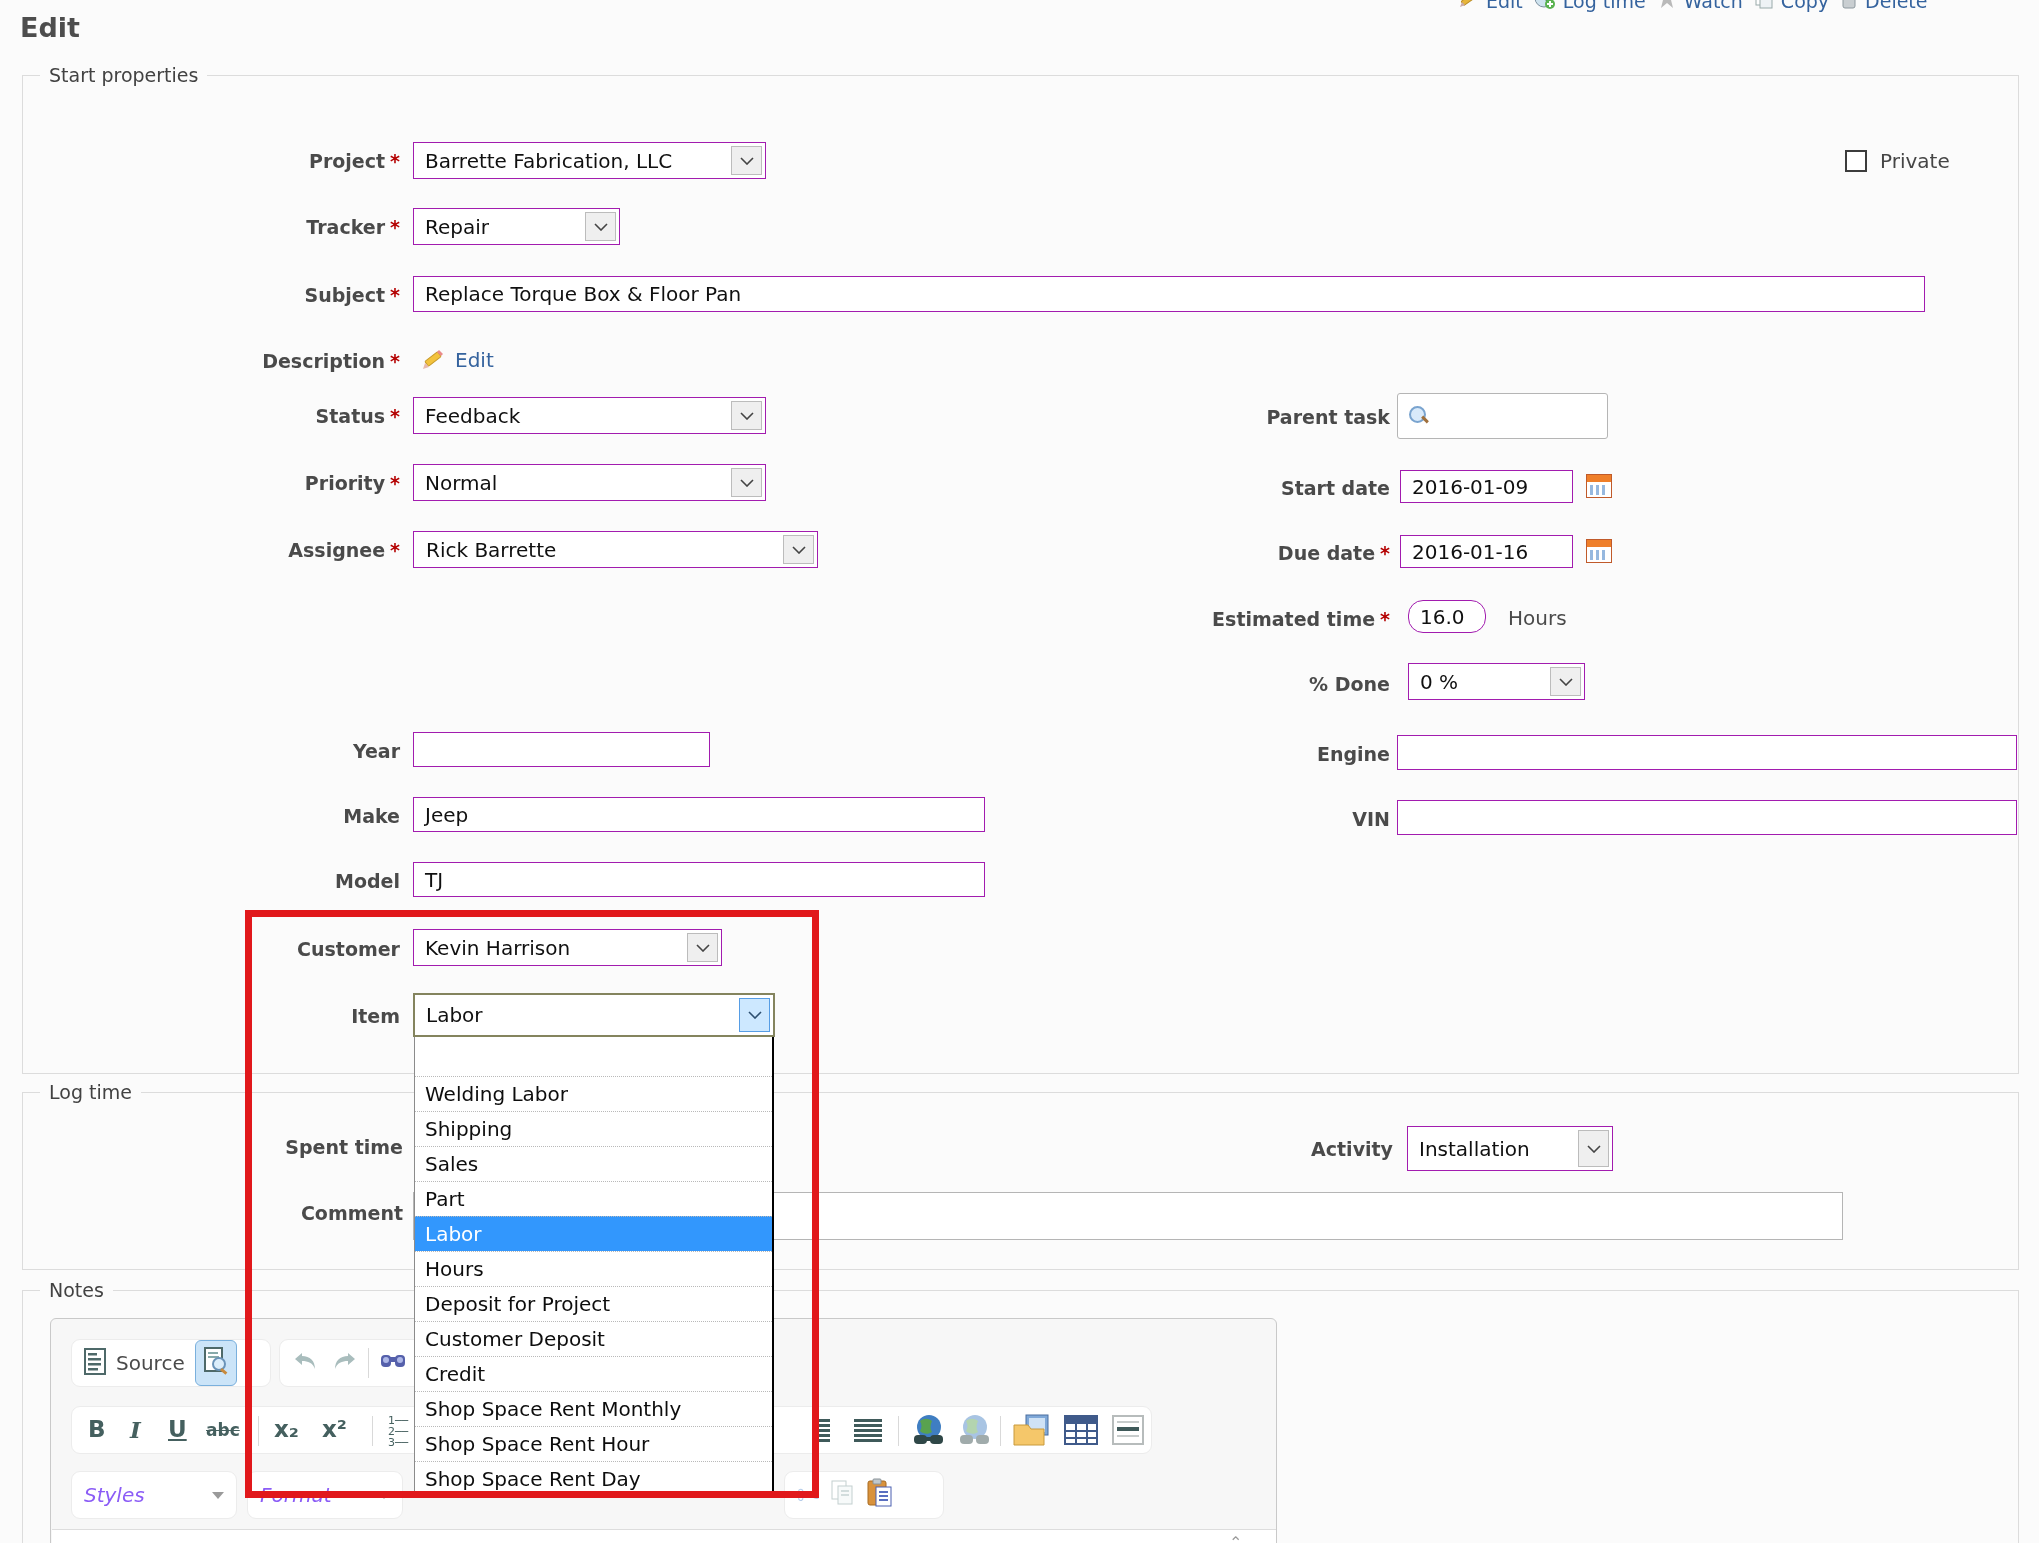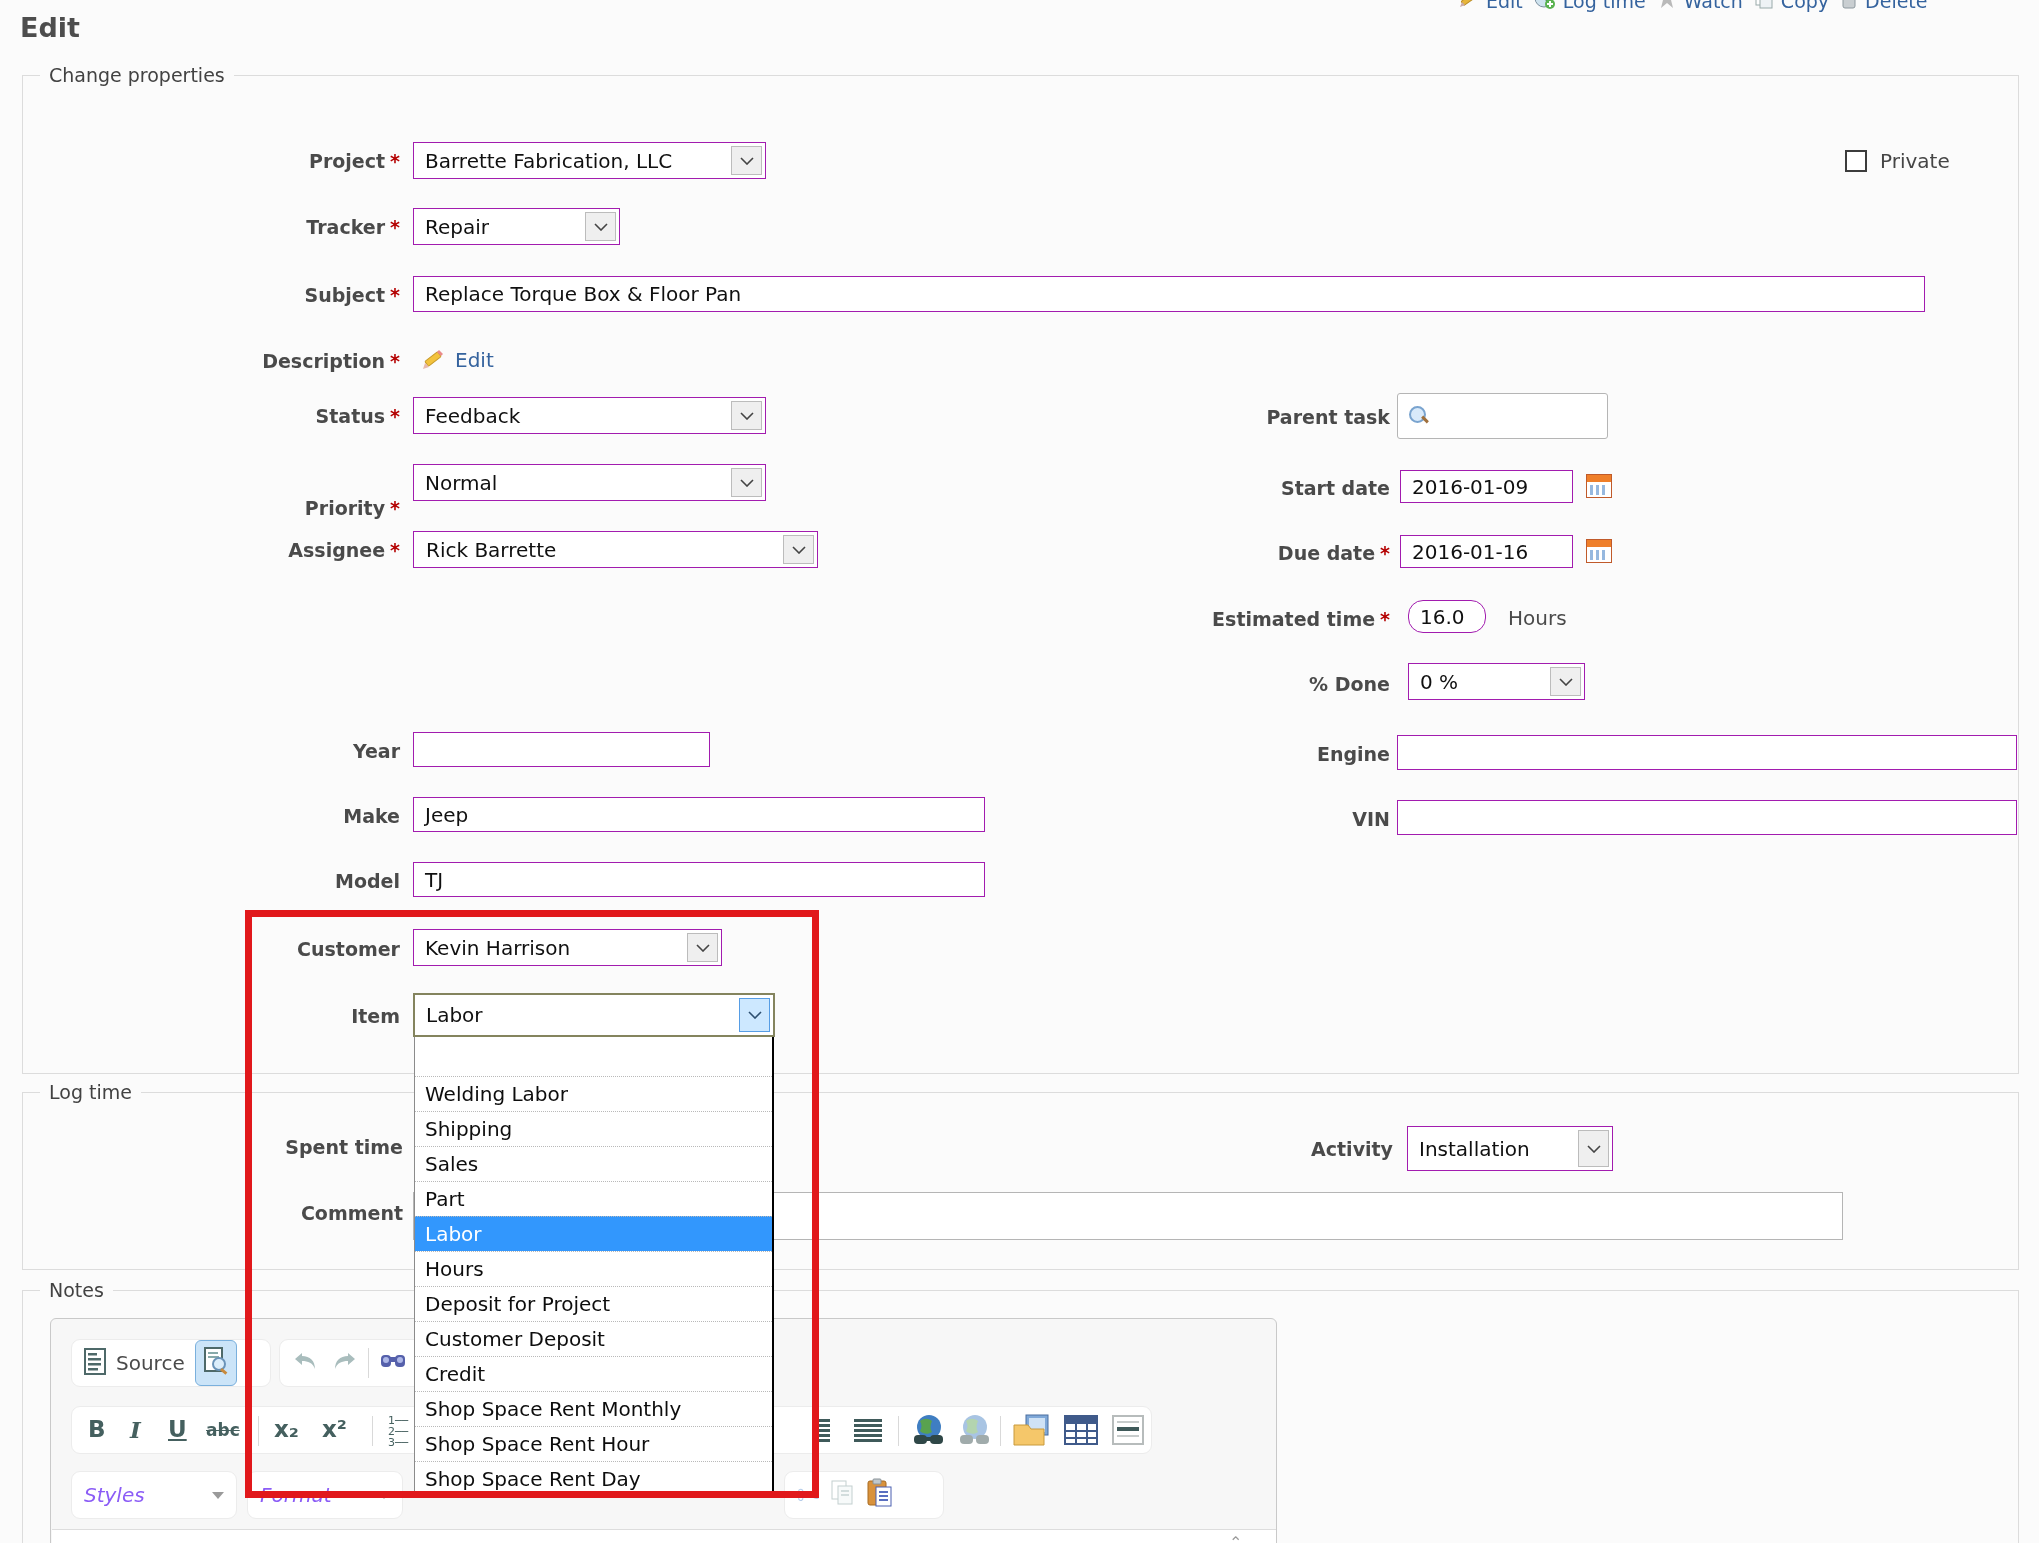--- a/index.html
+++ b/index.html
@@ -95,21 +95,21 @@
         <rect x="4" y="6" width="12" height="14" rx="2" fill="#c9ced1" stroke="#8d989e"></rect>
         <rect x="2" y="3" width="16" height="3" fill="#c9ced1" stroke="#8d989e"></rect>
       </svg>
   </span>
   <a class="link">Delete</a>
 </div>
 
 <div class="abs" style="left:20px;top:12px;font-size:27px;font-weight:bold;color:#4d4d4d;">Edit</div>
 
 <div class="fieldset" style="left:22px;top:75px;width:1995px;height:997px;"></div>
-<div class="legend" style="left:40px;top:64px;">Change properties</div>
+<div class="legend" style="left:40px;top:64px;">Start properties</div>
 
 <div class="checkbox" style="left:1845px;top:150px;"></div>
 <div class="abs" style="left:1880px;top:149px;font-size:20px;color:#454545;">Private</div>
 
 <div class="lbl" style="left:60px;top:150px;width:340px;"><span>Project</span><span class="req">*</span></div>
 <div class="input select" style="left:413px;top:142px;width:353px;height:37px;">
   <span>Barrette Fabrication, LLC</span>
   <span class="arrowbtn">
       <svg class="chev" viewBox="0 0 14 8">
         <polyline points="1,1 7,7 13,1" fill="none" stroke="#444" stroke-width="1.6"></polyline>
@@ -145,21 +145,21 @@
 <div class="lbl" style="left:60px;top:405px;width:340px;"><span>Status</span><span class="req">*</span></div>
 <div class="input select" style="left:413px;top:397px;width:353px;height:37px;">
   <span>Feedback</span>
   <span class="arrowbtn">
       <svg class="chev" viewBox="0 0 14 8">
         <polyline points="1,1 7,7 13,1" fill="none" stroke="#444" stroke-width="1.6"></polyline>
       </svg>
     </span>
 </div>
 
-<div class="lbl" style="left:60px;top:472px;width:340px;margin-top:25px;"><span>Priority</span><span class="req">*</span></div>
+<div class="lbl" style="left:60px;top:472px;width:340px;"><span>Priority</span><span class="req">*</span></div>
 <div class="input select" style="left:413px;top:464px;width:353px;height:37px;">
   <span>Normal</span>
   <span class="arrowbtn">
       <svg class="chev" viewBox="0 0 14 8">
         <polyline points="1,1 7,7 13,1" fill="none" stroke="#444" stroke-width="1.6"></polyline>
       </svg>
     </span>
 </div>
 
 <div class="lbl" style="left:60px;top:539px;width:340px;"><span>Assignee</span><span class="req">*</span></div>

